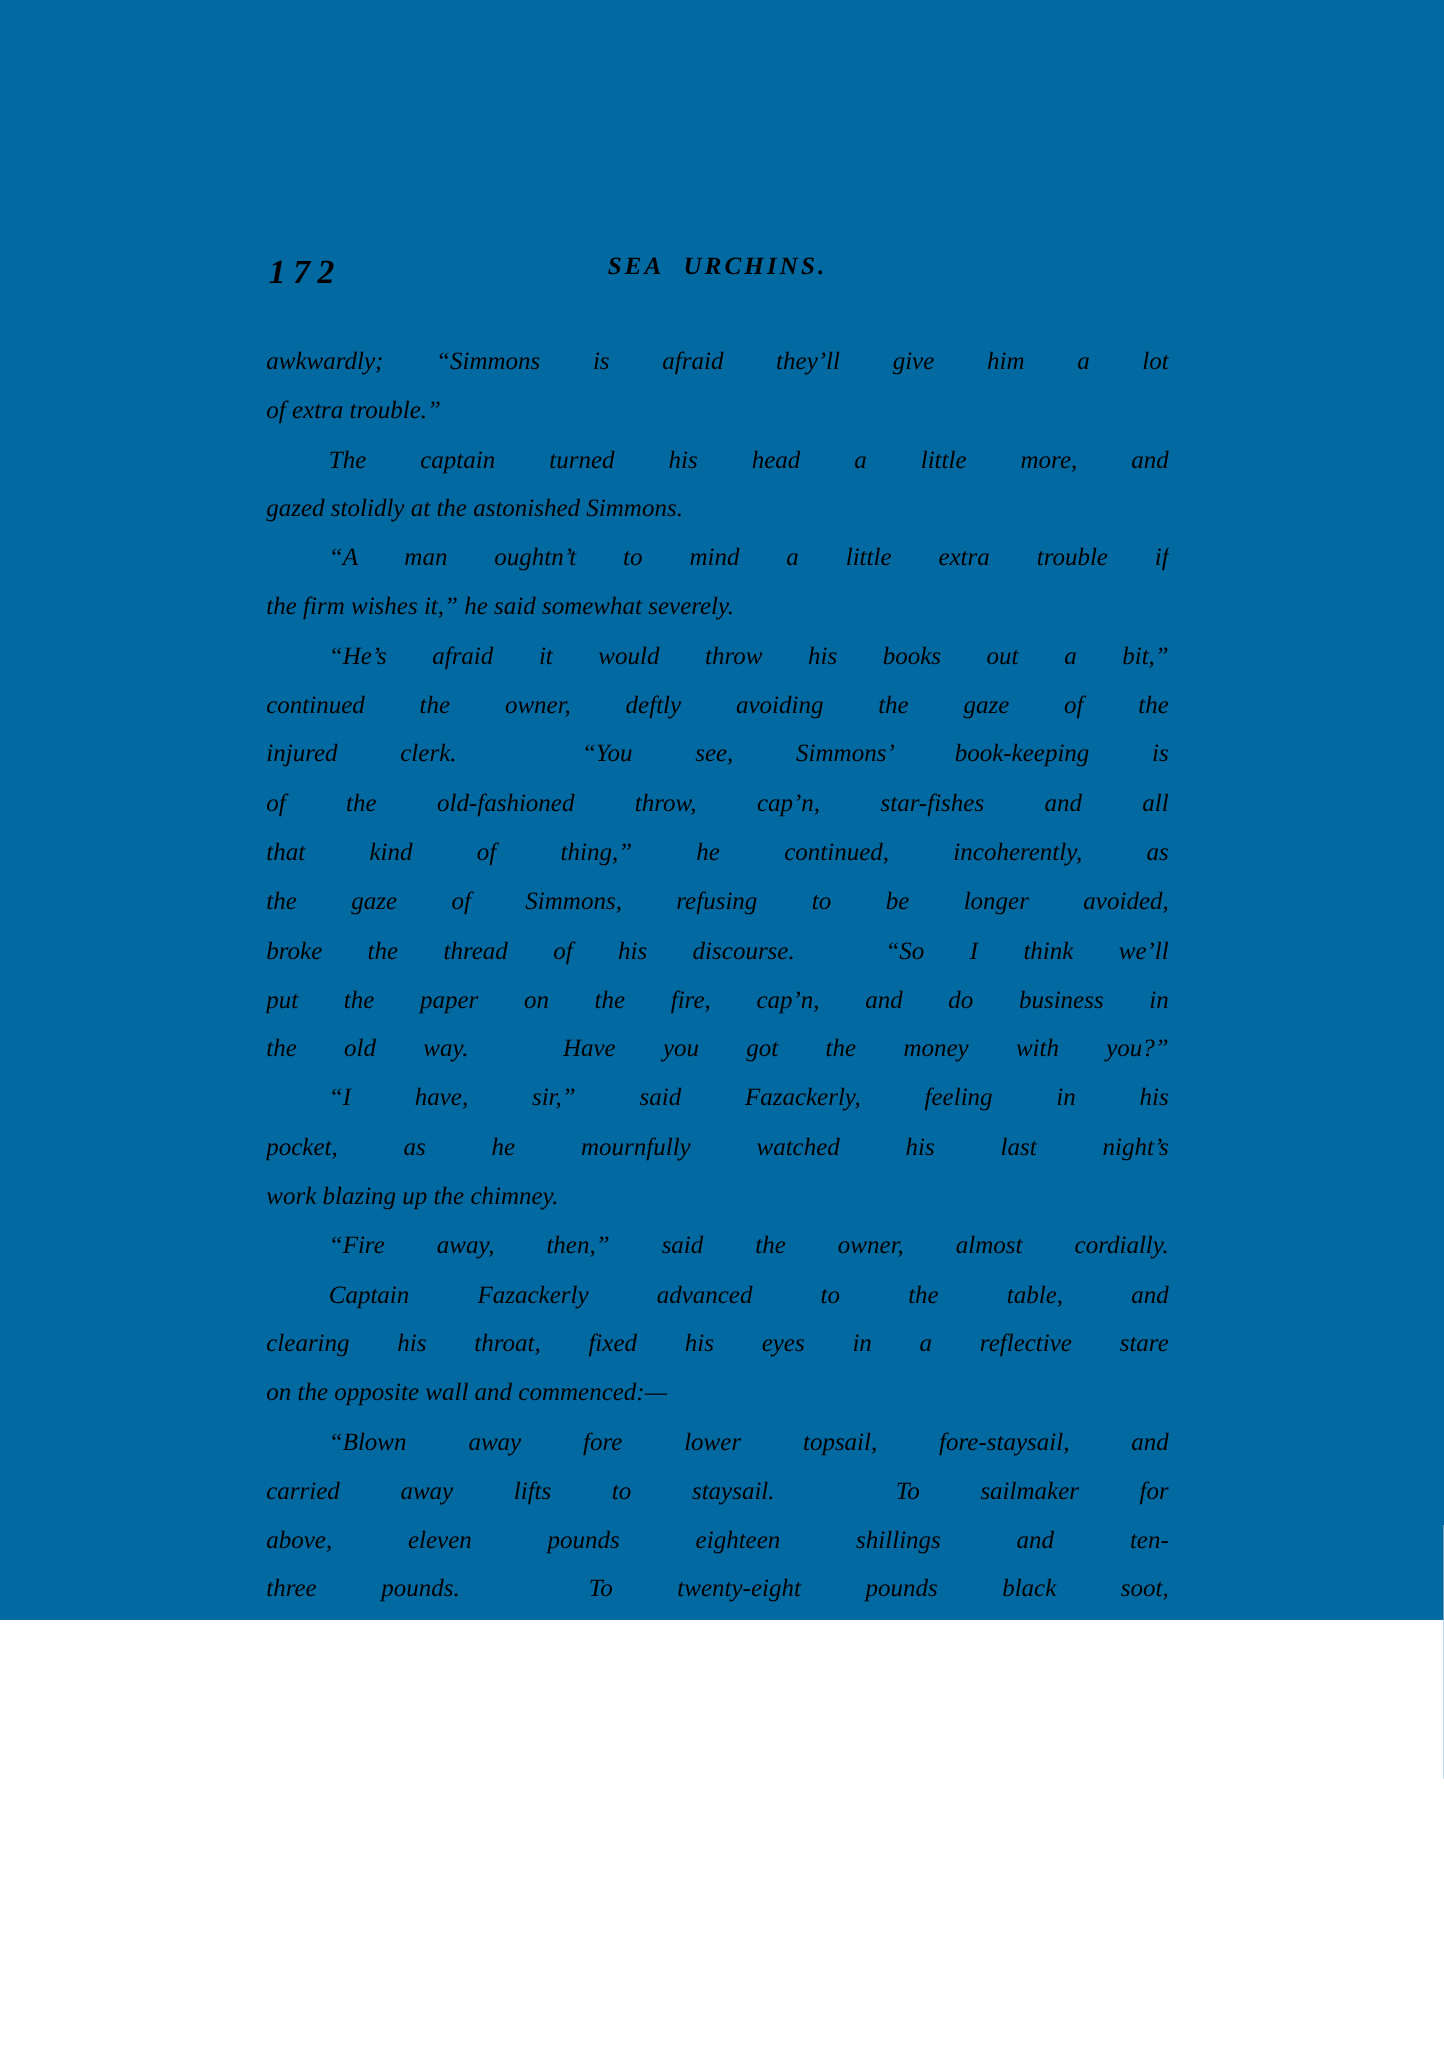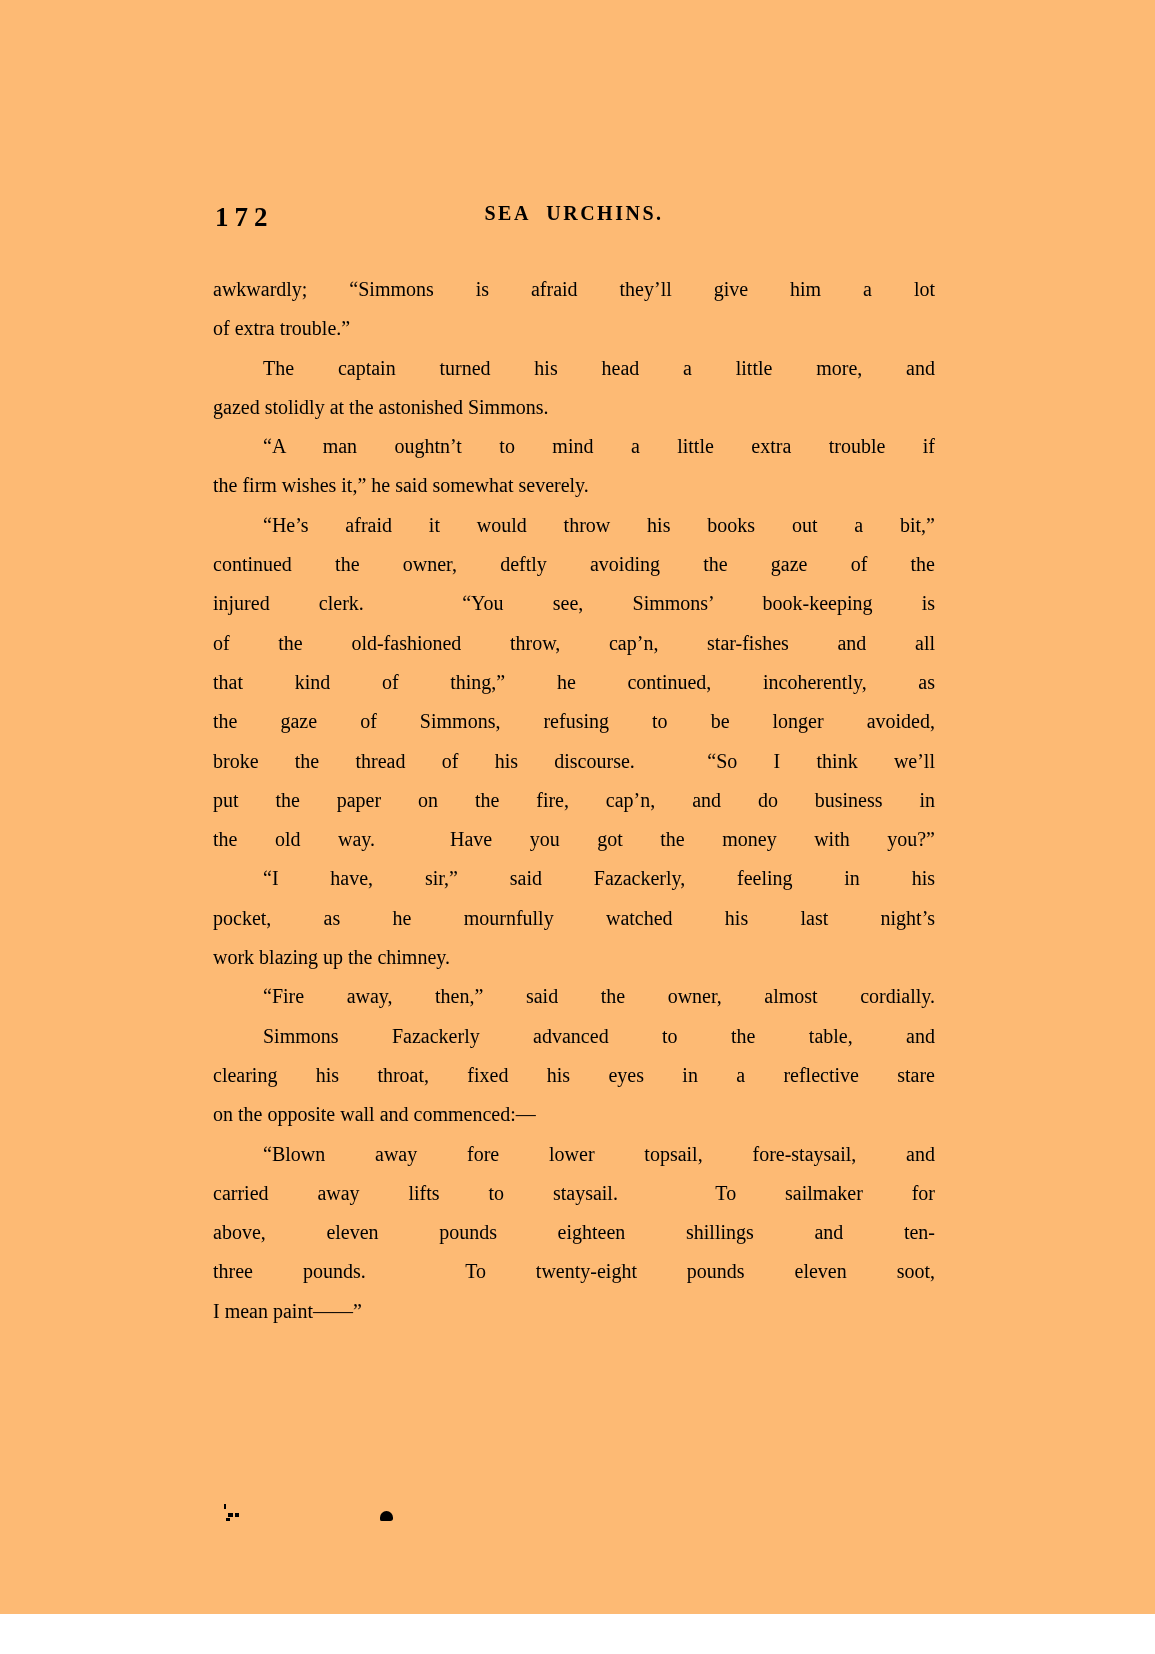--- a/index.html
+++ b/index.html
@@ -3,25 +3,26 @@
 <meta charset="utf-8">
 <style>
   html, body {
     margin: 0;
     padding: 0;
     background: #ffffff;
   }
   .page {
     position: relative;
     width: 1155px;
-    height: 1614px;
-    background: #fdba74;
+    height: 1296px;
+    background: #0369a1;
     overflow: hidden;
     font-family: "Liberation Serif", "DejaVu Serif", serif;
     color: #000000;
+    font-style: italic;
   }
   
   .running-head {
     position: absolute;
     left: 213px;
     top: 202px;
     width: 722px;
     height: 34px;
   }
   .page-number {
@@ -117,27 +118,27 @@
       <div class="line">of the old-fashioned throw, cap’n, star-fishes and all</div>
       <div class="line">that kind of thing,” he continued, incoherently, as</div>
       <div class="line">the gaze of Simmons, refusing to be longer avoided,</div>
       <div class="line">broke the thread of his discourse.  “So I think we’ll</div>
       <div class="line">put the paper on the fire, cap’n, and do business in</div>
       <div class="line">the old way.  Have you got the money with you?”</div>
       <div class="line indent">“I have, sir,” said Fazackerly, feeling in his</div>
       <div class="line">pocket, as he mournfully watched his last night’s</div>
       <div class="line no-just">work blazing up the chimney.</div>
       <div class="line indent">“Fire away, then,” said the owner, almost cordially.</div>
-      <div class="line indent">Simmons Fazackerly advanced to the table, and</div>
+      <div class="line indent">Captain Fazackerly advanced to the table, and</div>
       <div class="line">clearing his throat, fixed his eyes in a reflective stare</div>
       <div class="line no-just">on the opposite wall and commenced:—</div>
       <div class="line indent">“Blown away fore lower topsail, fore-staysail, and</div>
       <div class="line">carried away lifts to staysail.  To sailmaker for</div>
       <div class="line">above, eleven pounds eighteen shillings and ten-</div>
-      <div class="line">three pounds.  To twenty-eight pounds eleven soot,</div>
+      <div class="line">three pounds.  To twenty-eight pounds black soot,</div>
       <div class="line no-just">I mean paint——”</div>
     </div>
 
   <span class="ink-speck">
     <i class="s1"></i>
       <i class="s2"></i>
       <i class="s3"></i>
       <i class="s4"></i>
   </span>
   <span class="ink-dot"></span>

